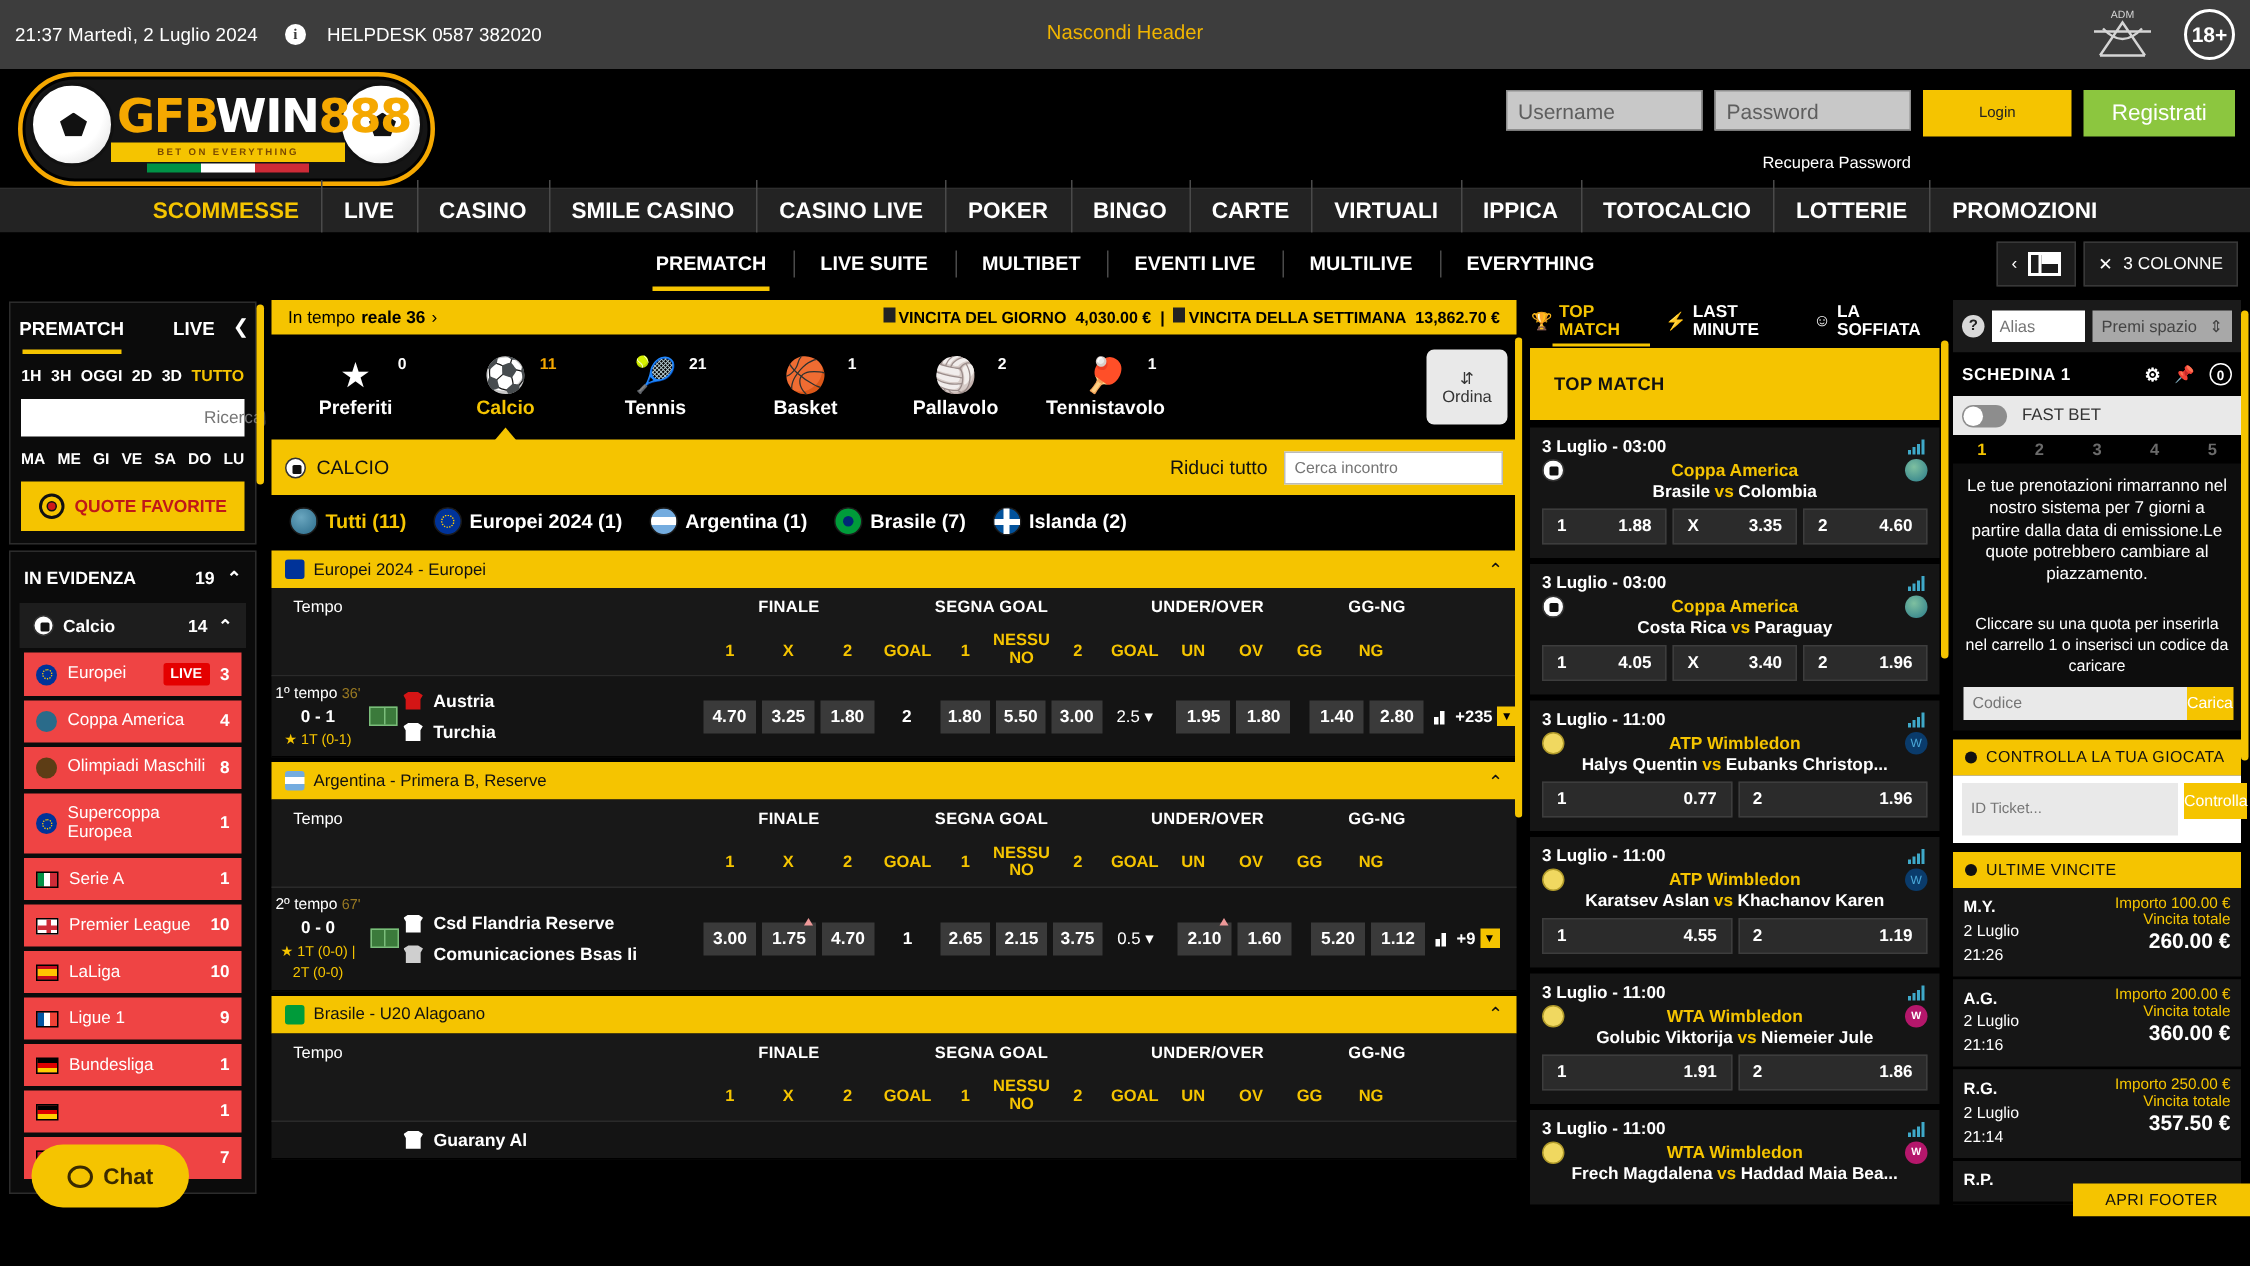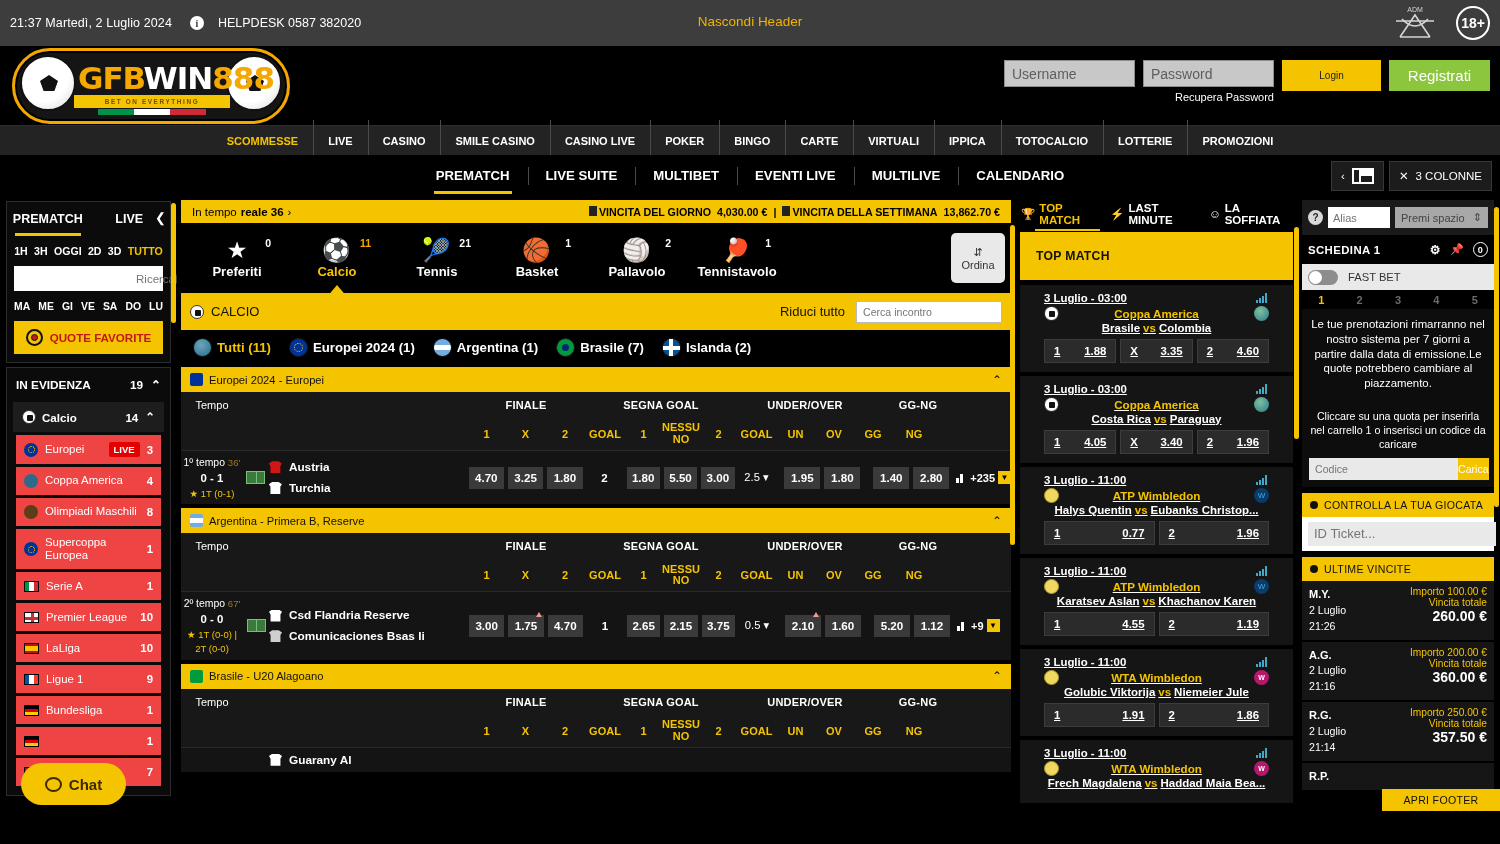--- a/index.html
+++ b/index.html
@@ -62,37 +62,37 @@
   .logo-flag i { flex: 1; } .f-g{background:#009246}.f-w{background:#fff}.f-r{background:#ce2b37}
 
   .login-area { position: absolute; right: 10px; top: 14px; display: flex; align-items: flex-start; gap: 8px; }
   .li-field {
     width: 131px; height: 27px; background: #c8c8c8; border: 1px solid #8d8d8d;
     color: #5b5b5b; font-size: 14px; padding: 0 7px; outline: none;
     font-family: "Liberation Sans", sans-serif;
   }
   .li-field::placeholder { color: #5e5e5e; }
   .pwcol { display:flex; flex-direction: column; align-items: flex-end; }
-  .recupera { font-size: 11px; color: #fff; margin-top: 4px; }
+  .recupera { font-size: 11px; color: #fff; margin-top: 16px; }
   .btn-login {
     width: 99px; height: 31px; background: #f5c400; color: #222; border: 0;
     font-size: 10px; cursor: pointer; font-family: "Liberation Sans", sans-serif;
   }
   .btn-reg {
     width: 101px; height: 31px; background: #8cc63f; color: #fff; border: 0;
     font-size: 15px; cursor: pointer; font-family: "Liberation Sans", sans-serif;
   }
 
   
   .mainnav {
     height: 30px; background: #232323; display: flex; align-items: center;
     justify-content: center; gap: 0; border-top: 1px solid #2e2e2e;
   }
   .mainnav a {
-    color: #fff; font-size: 11px; font-weight: bold; padding: 12px 15px;
+    color: #fff; font-size: 15px; font-weight: bold; padding: 12px 15px;
     text-decoration: none; position: relative; line-height: 30px; white-space: nowrap;
   }
   .mainnav a + a::before { content:""; position:absolute; left:0; top:6px; bottom:6px; width:1px; background:#4a4a4a; }
   .mainnav a.active { color: #f5c400; }
   .mainnav a.active::after { content:""; position:absolute; left:14px; right:14px; bottom:2px; height:2px; background:#f5c400; }
 
   .subnav { height: 42px; background: #000; display: flex; align-items: center; justify-content: center; position: relative; }
   .subnav a {
     color: #fff; font-size: 13.2px; font-weight: bold; padding: 0 18px; text-decoration: none;
     position: relative; line-height: 42px;
@@ -264,21 +264,21 @@
   .center-scroll { position: absolute; right: 0; top: 28px; width: 5px; height: 320px; background: #f5c400; border-radius:3px;}
 
   
   .topmatch { width: 285px; background: #000; padding: 3px 4px 0 2px; position: relative; overflow:hidden;}
   .tm-tabs { display: flex; align-items: center; gap: 10px; height: 27px; padding: 0 4px; }
   .tm-tab { display: flex; align-items: center; gap: 4px; font-size: 11.5px; font-weight: bold; color: #fff; cursor:pointer;}
   .tm-tab.active { color: #f5c400; position: relative; }
   .tm-tab.active::after{content:"";position:absolute;left:14px;right:0;bottom:-5px;height:2px;background:#f5c400;}
   .tm-banner { height: 48px; background: #f5c400; margin: 5px 3px; display:flex; align-items:center;
     padding: 0 16px; color: #111; font-size: 12.2px; font-weight: bold; letter-spacing: .3px; }
-  .tm-card { background: #151515; margin: 4px 3px; padding: 7px 24px 9px; text-decoration: underline; }
+  .tm-card { background: #151515; margin: 4px 3px; padding: 7px 8px 9px; }
   .tm-date { font-size: 11.4px; font-weight: bold; color: #fff; display: flex; align-items: center; }
   .sig { margin-left:auto; width:13px;height:10px;display:inline-block;position:relative;}
   .sig i{position:absolute;bottom:0;width:2px;background:#3fa9c9;}
   .sig i:nth-child(1){left:0;height:3px}.sig i:nth-child(2){left:3px;height:5px}
   .sig i:nth-child(3){left:6px;height:7px}.sig i:nth-child(4){left:9px;height:10px}
   .tm-league { display: flex; align-items: center; margin: 2px 0 1px; }
   .tm-league .lg { flex: 1; text-align: center; font-size: 11.6px; font-weight: bold; color: #f5c400; }
   .tm-sport-ic { width: 15px; height: 15px; border-radius: 50%; flex-shrink: 0; }
   .si-foot { background: radial-gradient(circle at 35% 33%,#fff 60%,#ddd); border:1px solid #333; position:relative;}
   .si-foot::after{content:"";position:absolute;width:6px;height:6px;background:#111;border-radius:1px;top:4px;left:4px;}
@@ -326,21 +326,21 @@
   .code-row { display: flex; margin-top: 6px; }
   .code-in { flex: 1; height: 22px; background: #e9e9e9; border: 0; font-size: 10.6px; color: #777;
     padding: 0 6px; outline: none; font-family:"Liberation Sans",sans-serif;}
   .code-btn { width: 42px; height: 22px; background: #f5c400; color: #fff; border: 0; font-size: 10.6px;
     cursor: pointer; font-family:"Liberation Sans",sans-serif;}
   .panel { margin-top: 6px; background: #1a1a1a; }
   .panel-hd { background: #f5c400; height: 24px; display: flex; align-items: center; gap: 6px;
     padding: 0 8px; color: #111; font-size: 10.6px; letter-spacing: .3px; }
   .dot { width: 8px; height: 8px; border-radius: 50%; background: #111; }
   .tk-row { background: #fff; display: flex; padding: 5px 6px; gap: 4px; }
-  .tk-in { flex: 1; height: 24px; background: #e9e9e9; border: 0; font-size: 13px; color: #888;
+  .tk-in { flex: 1; height: 35px; background: #e9e9e9; border: 0; font-size: 10px; color: #888;
     padding: 0 6px; outline: none; font-family:"Liberation Sans",sans-serif;}
   .tk-btn { width: 52px; height: 24px; background: #f5c400; color: #fff; border: 0; font-size: 10.6px;
     cursor: pointer; font-family:"Liberation Sans",sans-serif;}
   .win-row { background: #161616; display: flex; padding: 5px 7px; border-bottom: 2px solid #000; }
   .wr-l { font-size: 10.6px; line-height: 1.5; }
   .wr-l b { font-size: 11px; } 
   .wr-r { margin-left: auto; text-align: right; }
   .wr-r .imp { color: #f5c400; font-size: 10.2px; }
   .wr-r .vt { color: #f5c400; font-size: 10.2px; }
   .wr-r .amt { font-size: 14px; font-weight: bold; color: #fff; }
@@ -414,21 +414,21 @@
       <a href="#">LOTTERIE</a>
       <a href="#">PROMOZIONI</a>
     </div>
   <div class="subnav">
     <div style="display:flex" id="subnav">
         <a href="#" class="active">PREMATCH</a>
         <a href="#">LIVE SUITE</a>
         <a href="#">MULTIBET</a>
         <a href="#">EVENTI LIVE</a>
         <a href="#">MULTILIVE</a>
-        <a href="#">CALENDARIO</a>
+        <a href="#">EVERYTHING</a>
       </div>
     <div class="subnav-right">
       <div class="sn-btn">
         <span>‹</span>
         <span class="layout-ico">
             <i></i>
             <i></i>
           </span>
       </div>
       <div class="sn-btn">

